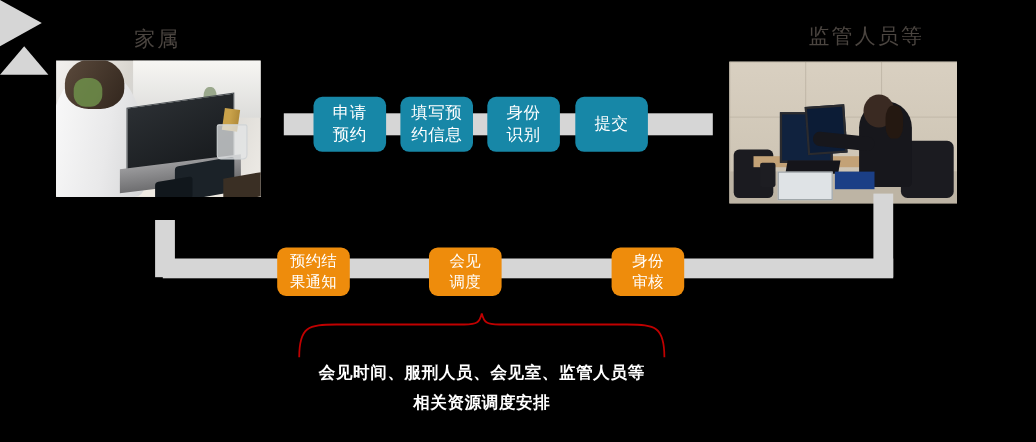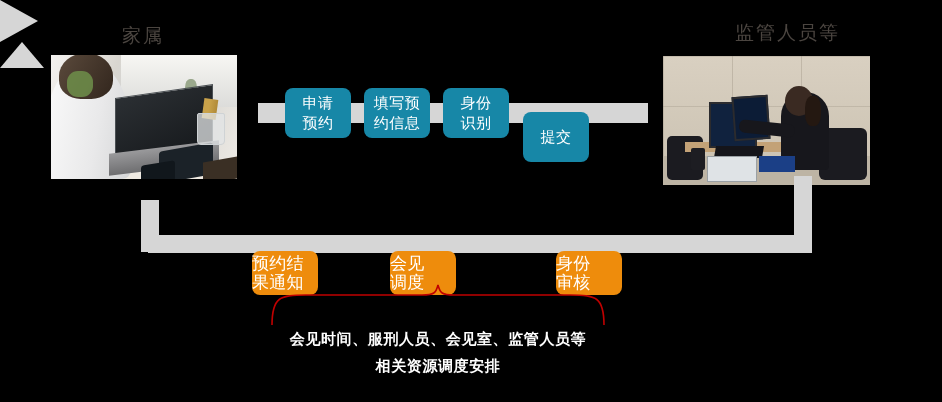--- a/index.html
+++ b/index.html
@@ -75,36 +75,36 @@
     border-top:21px solid transparent;border-bottom:21px solid transparent;
     border-left:38px solid #d6d6d6;}
 
   
   .step-blue{
     position:absolute;top:88px;width:66px;height:50px;border-radius:8px;
     background:#1787a7;color:#ffffff;display:flex;flex-direction:column;
     align-items:center;justify-content:center;
     font-size:15px;line-height:20px;letter-spacing:.5px;text-align:center;font-weight:400;
   }
-  #step1{left:285px;} #step2{left:364px;} #step3{left:443px;} #step4{left:523px;margin-top:24px;}
+  #step1{left:285px;} #step2{left:364px;} #step3{left:443px;} #step4{left:523px;}
 
   
   #ret-horiz{left:148px;top:235px;width:664px;height:18px;}
   #ret-right-vert{left:794px;top:176px;width:18px;height:76px;}
   #ret-left-vert{left:141px;top:200px;width:18px;height:52px;}
   #ret-left-arrow{left:128px;top:178px;width:0;height:0;
     border-left:22px solid transparent;border-right:22px solid transparent;
     border-bottom:26px solid #d6d6d6;}
 
   
   .step-orange{
     position:absolute;top:225px;width:66px;height:44px;border-radius:8px;
     background:#ee8c0c;color:#ffffff;display:flex;flex-direction:column;
-    align-items:flex-start;justify-content:center;
-    font-size:17px;line-height:19px;letter-spacing:.3px;text-align:center;font-weight:400;margin-top:26px;
+    align-items:center;justify-content:center;
+    font-size:14px;line-height:19px;letter-spacing:.3px;text-align:center;font-weight:400;
   }
   #ostep1{left:252px;} #ostep2{left:390px;} #ostep3{left:556px;}
 
   
   #brace{position:absolute;left:262px;top:283px;}
   .caption{
     position:absolute;width:942px;text-align:center;color:#ffffff;
     font-size:15px;letter-spacing:.6px;font-weight:600;left:-33px;
   }
   #cap1{top:330px;} #cap2{top:357px;}

